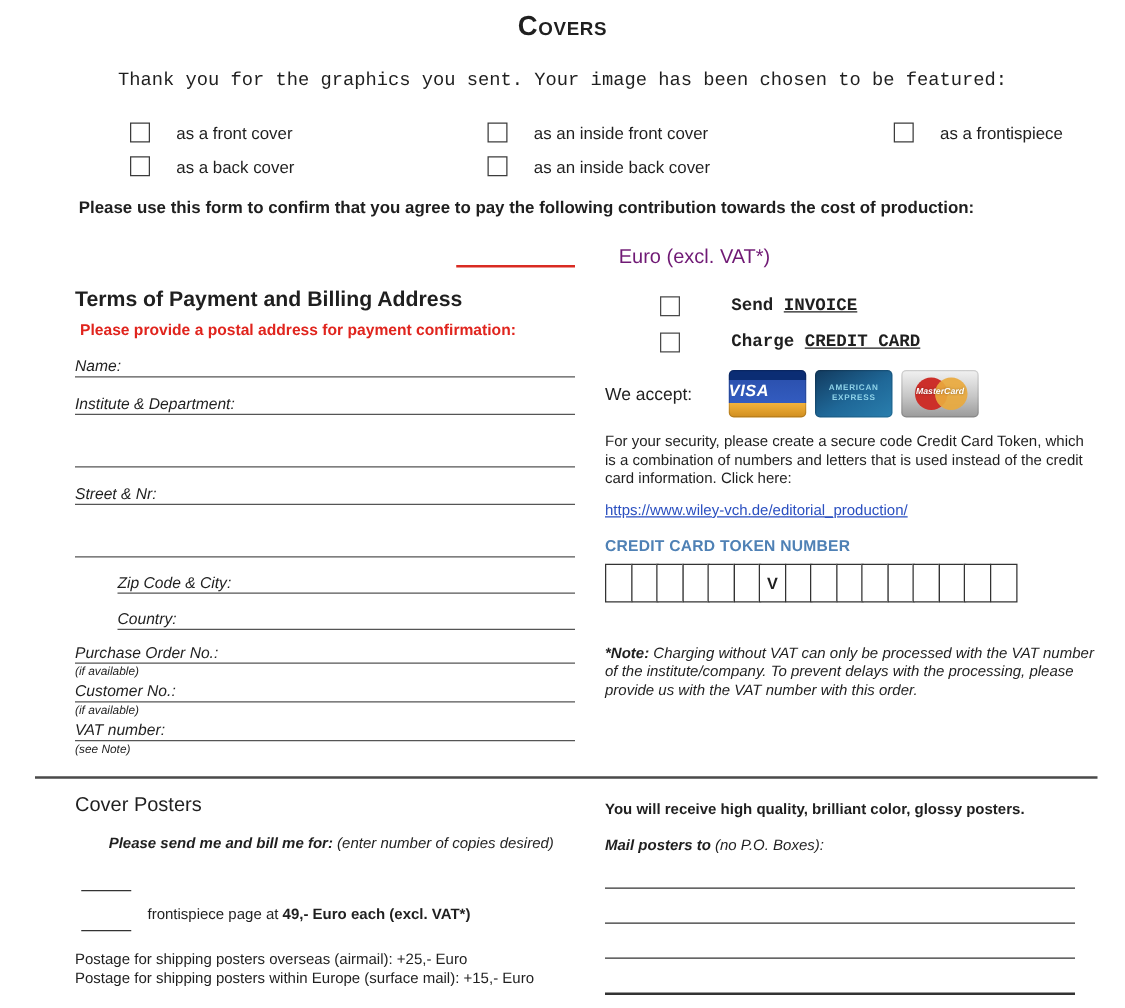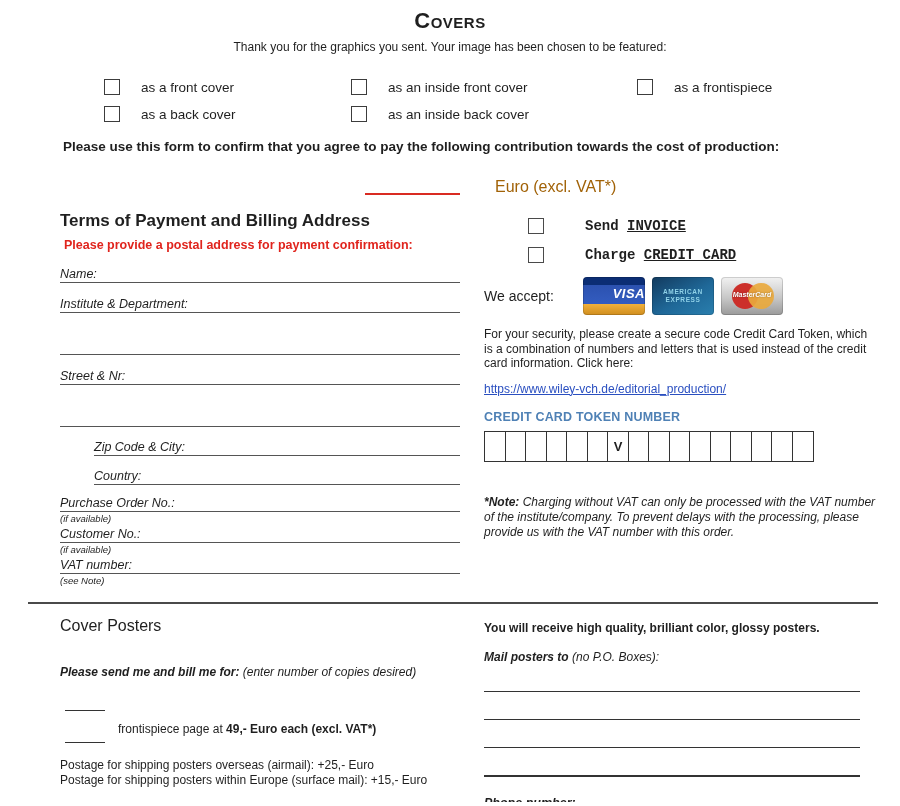--- a/index.html
+++ b/index.html
@@ -3,39 +3,39 @@
 <meta charset="utf-8">
 <style>
   html,body { margin:0; padding:0; background:#fff; }
   .page {
     position:relative; width:900px; height:802px; overflow:hidden;
     font-family:"Liberation Sans", sans-serif; color:#1f1f1f; background:#fff;
   }
   
   .header { text-align:center; padding-top:8px; }
   .title { font-size:22px; font-weight:bold; font-variant:small-caps; letter-spacing:0.5px; }
-  .intro { font-size:12px; margin-top:6px; }
+  .intro { font-size:15px; margin-top:22px;font-family:Liberation Mono, monospace; }
 
   
   .options { margin:25px 0 0 104px; }
-  .opt-row { display:flex; align-items:center; margin-bottom:11px; }
+  .opt-row { display:flex; align-items:center; margin-bottom:11px;gap:39px; }
   .opt { display:flex; align-items:center; }
   .opt.c1 { width:247px; }
   .opt.c2 { width:286px; }
   .cb {
     display:inline-block; width:14px; height:14px; border:1.6px solid #3c3c3c;
     background:#fff; flex:0 0 auto;
   }
   .opt-label { font-size:13.5px; margin-left:21px; }
 
   .confirm { font-size:13.5px; font-weight:bold; margin:17px 40px 0 63px; }
 
   .euro-row { margin:25px 0 0 365px; display:flex; align-items:flex-end; }
   .amount-line { display:inline-block; width:95px; border-bottom:2px solid #d92b22; height:14px; }
-  .euro-label { color:#a16207; font-size:16px; margin-left:35px; line-height:1; padding-bottom:0px; }
+  .euro-label { color:#701a75; font-size:16px; margin-left:35px; line-height:1; padding-bottom:0px; }
 
   
   .main { display:flex; margin-top:16px; }
   .main .col-left { width:400px; margin-left:60px; flex:0 0 auto; }
   .main .col-right { width:392px; margin-left:24px; flex:0 0 auto; }
 
   .terms-heading { font-size:17px; font-weight:bold; }
   .postal-note { color:#e0241d; font-size:12.5px; font-weight:bold; margin:7px 0 0 4px; }
 
   .field { border-bottom:1.6px solid #555; font-size:12.5px; font-style:italic; padding-bottom:1px; }
@@ -48,21 +48,21 @@
   .pay-opt .cb { border-color:#4a4a4a; }
   .pay-label { font-size:14px; font-weight:bold; margin-left:41px; }
   .u { text-decoration:underline; }
   .pay-first { margin-top:7px; }
 
   .accept-row { display:flex; align-items:center; margin-top:14px; }
   .we-accept { font-size:14px; width:99px; flex:0 0 auto; }
   .card { position:relative; width:62px; height:38px; border-radius:4px; margin-right:7px; overflow:hidden;
           box-shadow:0 0 0 1px rgba(0,0,0,0.15) inset; flex:0 0 auto; }
   .visa { background:linear-gradient(to bottom,#0b2d74 0%,#0b2d74 22%,#2c52b0 22%,#335cc0 70%,#f3b23c 70%,#cf8d1e 100%); }
-  .visa-text { position:absolute; left:0; right:0; top:9px; text-align:right; color:#fff;
+  .visa-text { position:absolute; left:0; right:0; top:9px; text-align:left; color:#fff;
                font-style:italic; font-weight:bold; font-size:13px; letter-spacing:0.5px; }
   .amex { background:linear-gradient(150deg,#123a5e 0%,#1f6898 55%,#2a7fae 100%);
           display:flex; flex-direction:column; align-items:center; justify-content:center; }
   .amex-text { color:#8fd2e8; font-weight:bold; font-size:6.5px; letter-spacing:0.6px; line-height:1.3; text-align:center; }
   .mc { background:linear-gradient(to bottom,#f2f2f2 0%,#c7c7c7 55%,#9a9a9a 100%); }
   .mc-red { position:absolute; left:11px; top:6px; width:26px; height:26px; border-radius:50%; background:#cc2f2a; }
   .mc-yellow { position:absolute; left:27px; top:6px; width:26px; height:26px; border-radius:50%; background:#e9a93d; opacity:0.92; }
   .mc-text { position:absolute; left:0; right:0; top:14px; text-align:center; color:#fff; font-style:italic;
              font-size:7px; font-weight:bold; text-shadow:0 0 2px rgba(0,0,0,0.4); }
 
@@ -76,21 +76,21 @@
   .vat-note { font-size:12px; font-style:italic; margin-top:33px; line-height:1.25; }
   .vat-note b { font-style:italic; }
 
   .divider { border-top:2px solid #4a4a4a; margin:16px 22px 0 28px; }
 
   
   .bottom { display:flex; margin-top:13px; }
   .bottom .col-left { width:410px; margin-left:60px; flex:0 0 auto; }
   .bottom .col-right { width:390px; margin-left:14px; flex:0 0 auto; }
   .posters-heading { font-size:16px; font-weight:normal; }
-  .posters-intro { font-size:12px; margin-top:30px; }
+  .posters-intro { font-size:12px; margin-top:13px;text-align:center; }
   .bi { font-weight:bold; font-style:italic; }
   .it { font-style:italic; }
   .poster-item { display:flex; margin-top:11px; font-size:12px; line-height:1.3; }
   .qty-line { width:40px; border-bottom:1.6px solid #333; height:20px; margin:0 13px 0 5px; flex:0 0 auto; }
   .poster-text { width:330px; }
   .postage { font-size:12px; margin-top:15px; line-height:1.25; }
 
   .quality { font-size:12px; font-weight:bold; margin-top:4px; }
   .mail-label { font-size:12px; margin-top:15px; }
   .mail-line { border-bottom:1.4px solid #333; height:27px; margin-right:14px; }

